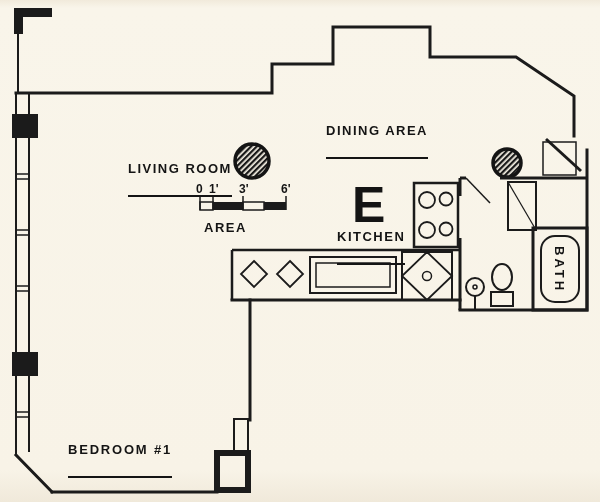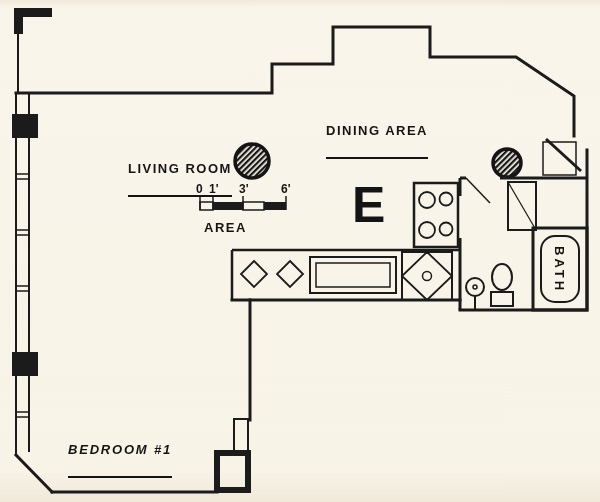--- a/index.html
+++ b/index.html
@@ -114,21 +114,22 @@
       <path d="M200 196 V210 M213 196 V210 M243 196 V210 M286 196 V210" stroke-width="1.5" fill="none"></path>
       <rect x="200" y="202" width="13" height="8" fill="none" stroke-width="1.5"></rect>
       <rect x="213" y="202" width="30" height="8" fill="#1b1b1b" stroke="none"></rect>
       <rect x="243" y="202" width="21" height="8" fill="none" stroke-width="1.5"></rect>
       <rect x="264" y="202" width="22" height="8" fill="#1b1b1b" stroke="none"></rect>
     </g>
   </svg>
 
   <div class="lbl room" style="left:80px;top:162px;margin-left:48px;">LIVING ROOM</div>
   <div class="lbl room" style="left:326px;top:124px;">DINING AREA</div>
-  <div class="lbl room" style="left:68px;top:443px;letter-spacing:1.8px;font-style:italic;">BEDROOM #1</div>
+  <div class="lbl room" style="left:337px;top:230px;">KITCHEN</div>
+  <div class="lbl room" style="left:68px;top:443px;letter-spacing:1.8px;">BEDROOM #1</div>
   <div class="lbl bath-label" style="left:566px;top:246px;">BATH</div>
 
   <div class="lbl" style="left:204px;top:221px;">AREA</div>
   <div class="lbl tick" style="left:196px;top:183px;">0</div>
   <div class="lbl tick" style="left:209px;top:183px;">1'</div>
   <div class="lbl tick" style="left:239px;top:183px;">3'</div>
   <div class="lbl tick" style="left:281px;top:183px;">6'</div>
 
   <div class="lbl e-marker" style="left:352px;top:180px;">E</div>
 

